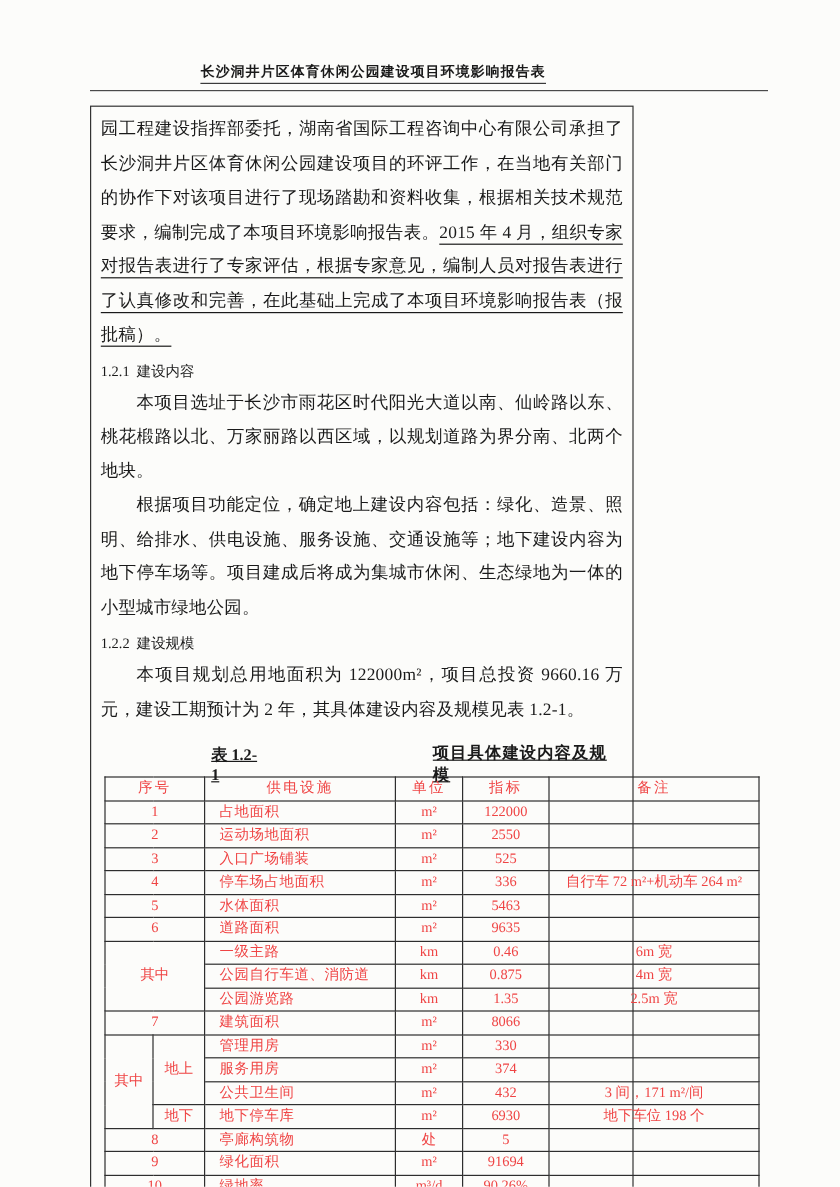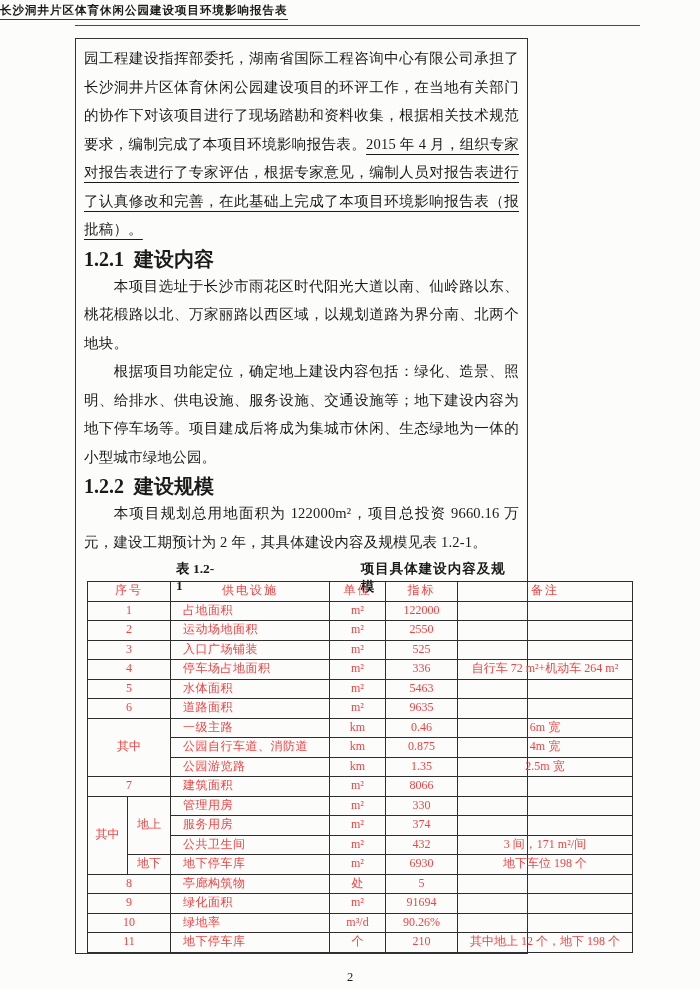--- a/index.html
+++ b/index.html
@@ -5,21 +5,22 @@
   html,body{margin:0;padding:0;}
   body{
     width:700px;height:989px;
     background:#fcfcfa;
     color:#1a1a1a;
     font-family:"Liberation Serif","DejaVu Serif",serif;
     position:relative;
     overflow:hidden;
   }
   .running-header{
-    text-align:left;
+    padding-top:50px;
+    text-align:center;
     padding-right:78px;
   }
   .running-header .htxt{
     font-size:11.5px;
     font-weight:600;
     letter-spacing:1px;
     border-bottom:1.5px solid #3a3a3a;
     padding-bottom:3px;
   }
   .header-rule{
@@ -49,32 +50,34 @@
     text-decoration-thickness:1px;
   }
   .h-bold{
     font-size:14.5px;
     font-weight:bold;
     line-height:24px;
     margin:8px 0 0 0;
     white-space:pre-wrap;
   }
   .h-sub{
-    font-size:20px;
-    font-weight:bold;
+    font-size:12px;
+    font-weight:normal;
     line-height:26px;
     margin:2px 0 0 0;
     white-space:pre-wrap;
   }
   .tbl-caption{
     display:flex;
+    align-items:center;
     height:21px;
     font-size:13.5px;
     font-weight:bold;
-    margin-top:4px;
+    margin-top:20px;
+    text-decoration:underline;
   }
   .tbl-caption .cap-label{ margin-left:92px; }
   .tbl-caption .cap-title{ margin-left:140px; letter-spacing:1px; }
   table.project{
     border-collapse:collapse;
     table-layout:fixed;
     width:545px;
     margin-left:3px;
     margin-bottom:0;
     font-size:12px;

